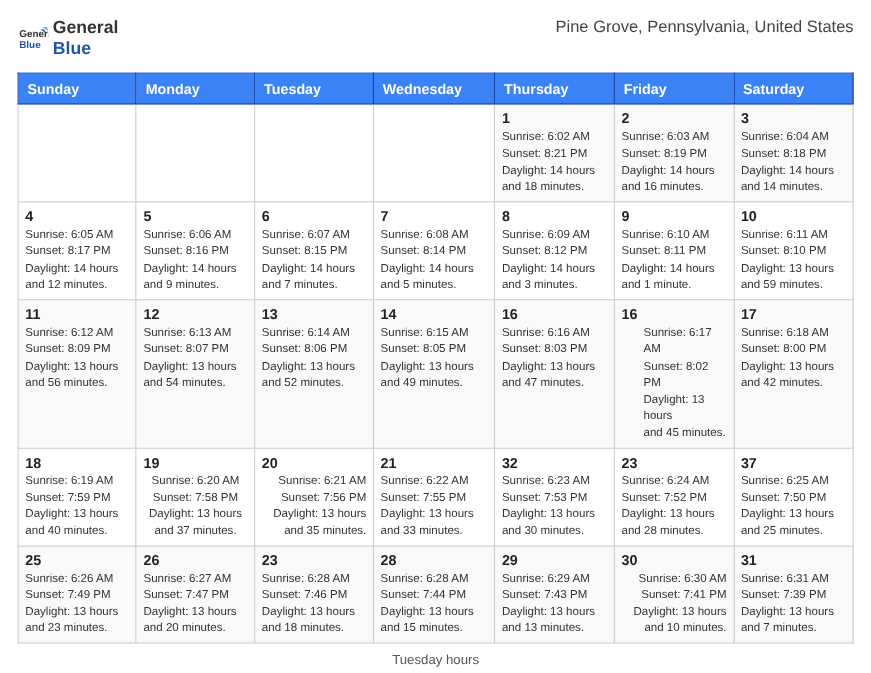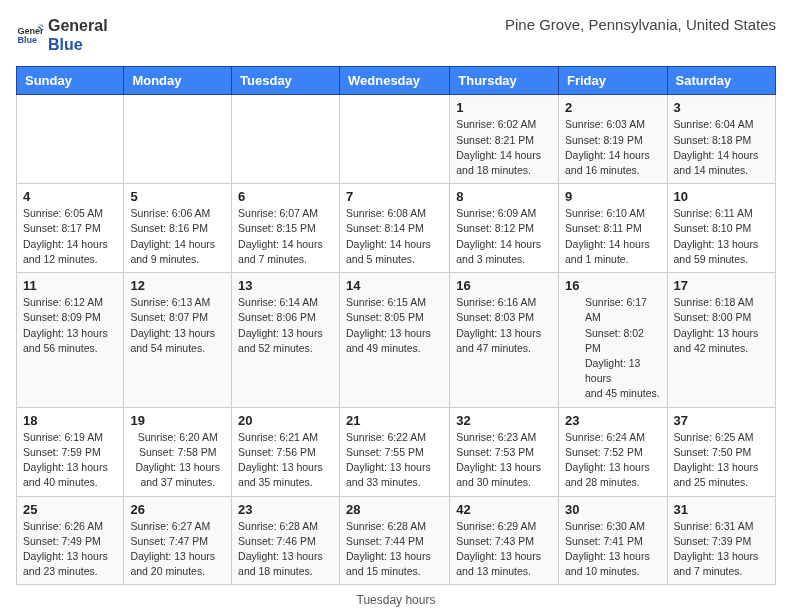--- a/index.html
+++ b/index.html
@@ -257,21 +257,21 @@
         </td>
         <td>
           <span class="day-num">19</span>
           <div class="day-info" style="white-space: pre-line; text-align: center;">Sunrise: 6:20 AM
 Sunset: 7:58 PM
 Daylight: 13 hours
 and 37 minutes.</div>
         </td>
         <td>
           <span class="day-num">20</span>
-          <div class="day-info" style="white-space: pre-line;">Sunrise: 6:21 AM
+          <div class="day-info" style="white-space: pre-line; text-align: right;">Sunrise: 6:21 AM
 Sunset: 7:56 PM
 Daylight: 13 hours
 and 35 minutes.</div>
         </td>
         <td>
           <span class="day-num">21</span>
           <div class="day-info" style="white-space: pre-line;">Sunrise: 6:22 AM
 Sunset: 7:55 PM
 Daylight: 13 hours
 and 33 minutes.</div>
@@ -321,29 +321,29 @@
 and 18 minutes.</div>
         </td>
         <td>
           <span class="day-num">28</span>
           <div class="day-info" style="white-space: pre-line;">Sunrise: 6:28 AM
 Sunset: 7:44 PM
 Daylight: 13 hours
 and 15 minutes.</div>
         </td>
         <td>
-          <span class="day-num">42</span>
+          <span class="day-num">29</span>
           <div class="day-info" style="white-space: pre-line;">Sunrise: 6:29 AM
 Sunset: 7:43 PM
 Daylight: 13 hours
 and 13 minutes.</div>
         </td>
         <td>
           <span class="day-num">30</span>
-          <div class="day-info" style="white-space: pre-line;">Sunrise: 6:30 AM
+          <div class="day-info" style="white-space: pre-line; text-align: right;">Sunrise: 6:30 AM
 Sunset: 7:41 PM
 Daylight: 13 hours
 and 10 minutes.</div>
         </td>
         <td>
           <span class="day-num">31</span>
           <div class="day-info" style="white-space: pre-line;">Sunrise: 6:31 AM
 Sunset: 7:39 PM
 Daylight: 13 hours
 and 7 minutes.</div>

